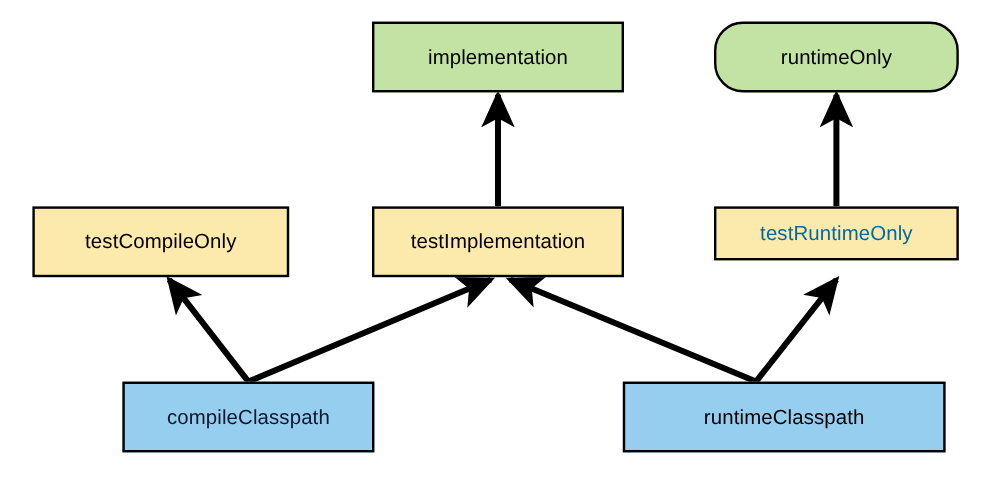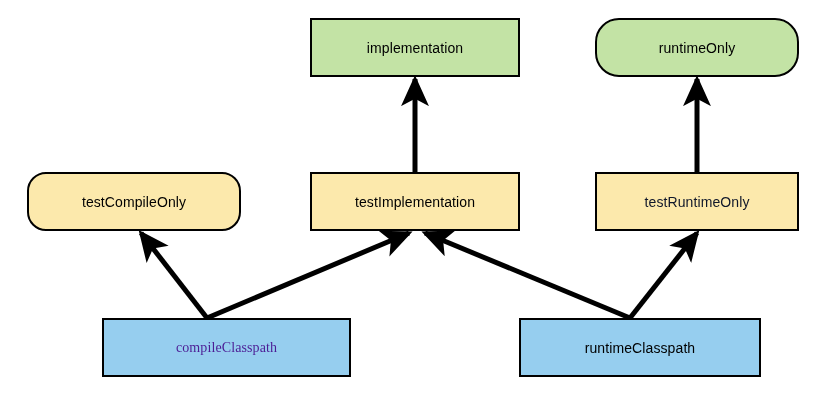--- a/index.html
+++ b/index.html
@@ -23,21 +23,21 @@
     height: 401px;
   }
   .node {
     position: absolute;
     box-sizing: border-box;
     border: 2px solid #000000;
     display: flex;
     align-items: center;
     justify-content: center;
     color: #000000;
-    font-size: 14px;
+    font-size: 17px;
     line-height: 1;
     letter-spacing: 0.1px;
     white-space: nowrap;
     z-index: 2;
   }
   .node-label {
     pointer-events: none;
   }
 </style>
 </head>
@@ -62,33 +62,33 @@
   </svg>
 
   <div class="node" style="left: 310px; top: 18px; width: 210px; height: 59px; background: rgb(195, 227, 165); border-color: rgb(0, 0, 0); color: rgb(0, 0, 0);">
     <span class="node-label">implementation</span>
   </div>
 
   <div class="node" style="left: 595px; top: 18px; width: 204px; height: 59px; background: rgb(195, 227, 165); border-color: rgb(0, 0, 0); color: rgb(0, 0, 0); border-radius: 24px;">
     <span class="node-label">runtimeOnly</span>
   </div>
 
-  <div class="node" style="left: 27px; top: 172px; width: 214px; height: 59px; background: rgb(252, 233, 172); border-color: rgb(0, 0, 0); color: rgb(0, 0, 0); border-radius: 19px;">
+  <div class="node" style="left: 27px; top: 172px; width: 214px; height: 59px; background: rgb(252, 233, 172); border-color: rgb(0, 0, 0); color: rgb(0, 0, 0);">
     <span class="node-label">testCompileOnly</span>
   </div>
 
   <div class="node" style="left: 310px; top: 172px; width: 210px; height: 59px; background: rgb(252, 233, 172); border-color: rgb(0, 0, 0); color: rgb(0, 0, 0); text-align: right;">
     <span class="node-label">testImplementation</span>
   </div>
 
-  <div class="node" style="left: 595px; top: 172px; width: 204px; height: 59px; background: rgb(252, 233, 172); border-color: rgb(0, 0, 0); color: #0f172a;">
+  <div class="node" style="left: 595px; top: 172px; width: 204px; height: 45px; background: rgb(252, 233, 172); border-color: rgb(0, 0, 0); color: #0369a1;">
     <span class="node-label">testRuntimeOnly</span>
   </div>
 
-  <div class="node" style="left: 102px; top: 318px; width: 249px; height: 59px; background: rgb(150, 206, 239); border-color: rgb(0, 0, 0); color: #4c1d95; font-family: Liberation Serif, serif;">
+  <div class="node" style="left: 102px; top: 318px; width: 210px; height: 59px; background: rgb(150, 206, 239); border-color: rgb(0, 0, 0); color: #0f172a;">
     <span class="node-label">compileClasspath</span>
   </div>
 
-  <div class="node" style="left: 519px; top: 318px; width: 242px; height: 59px; background: rgb(150, 206, 239); border-color: rgb(0, 0, 0); color: rgb(0, 0, 0);">
+  <div class="node" style="left: 519px; top: 318px; width: 269px; height: 59px; background: rgb(150, 206, 239); border-color: rgb(0, 0, 0); color: rgb(0, 0, 0);">
     <span class="node-label">runtimeClasspath</span>
   </div>
 
 </div>
 
 </body></html>

